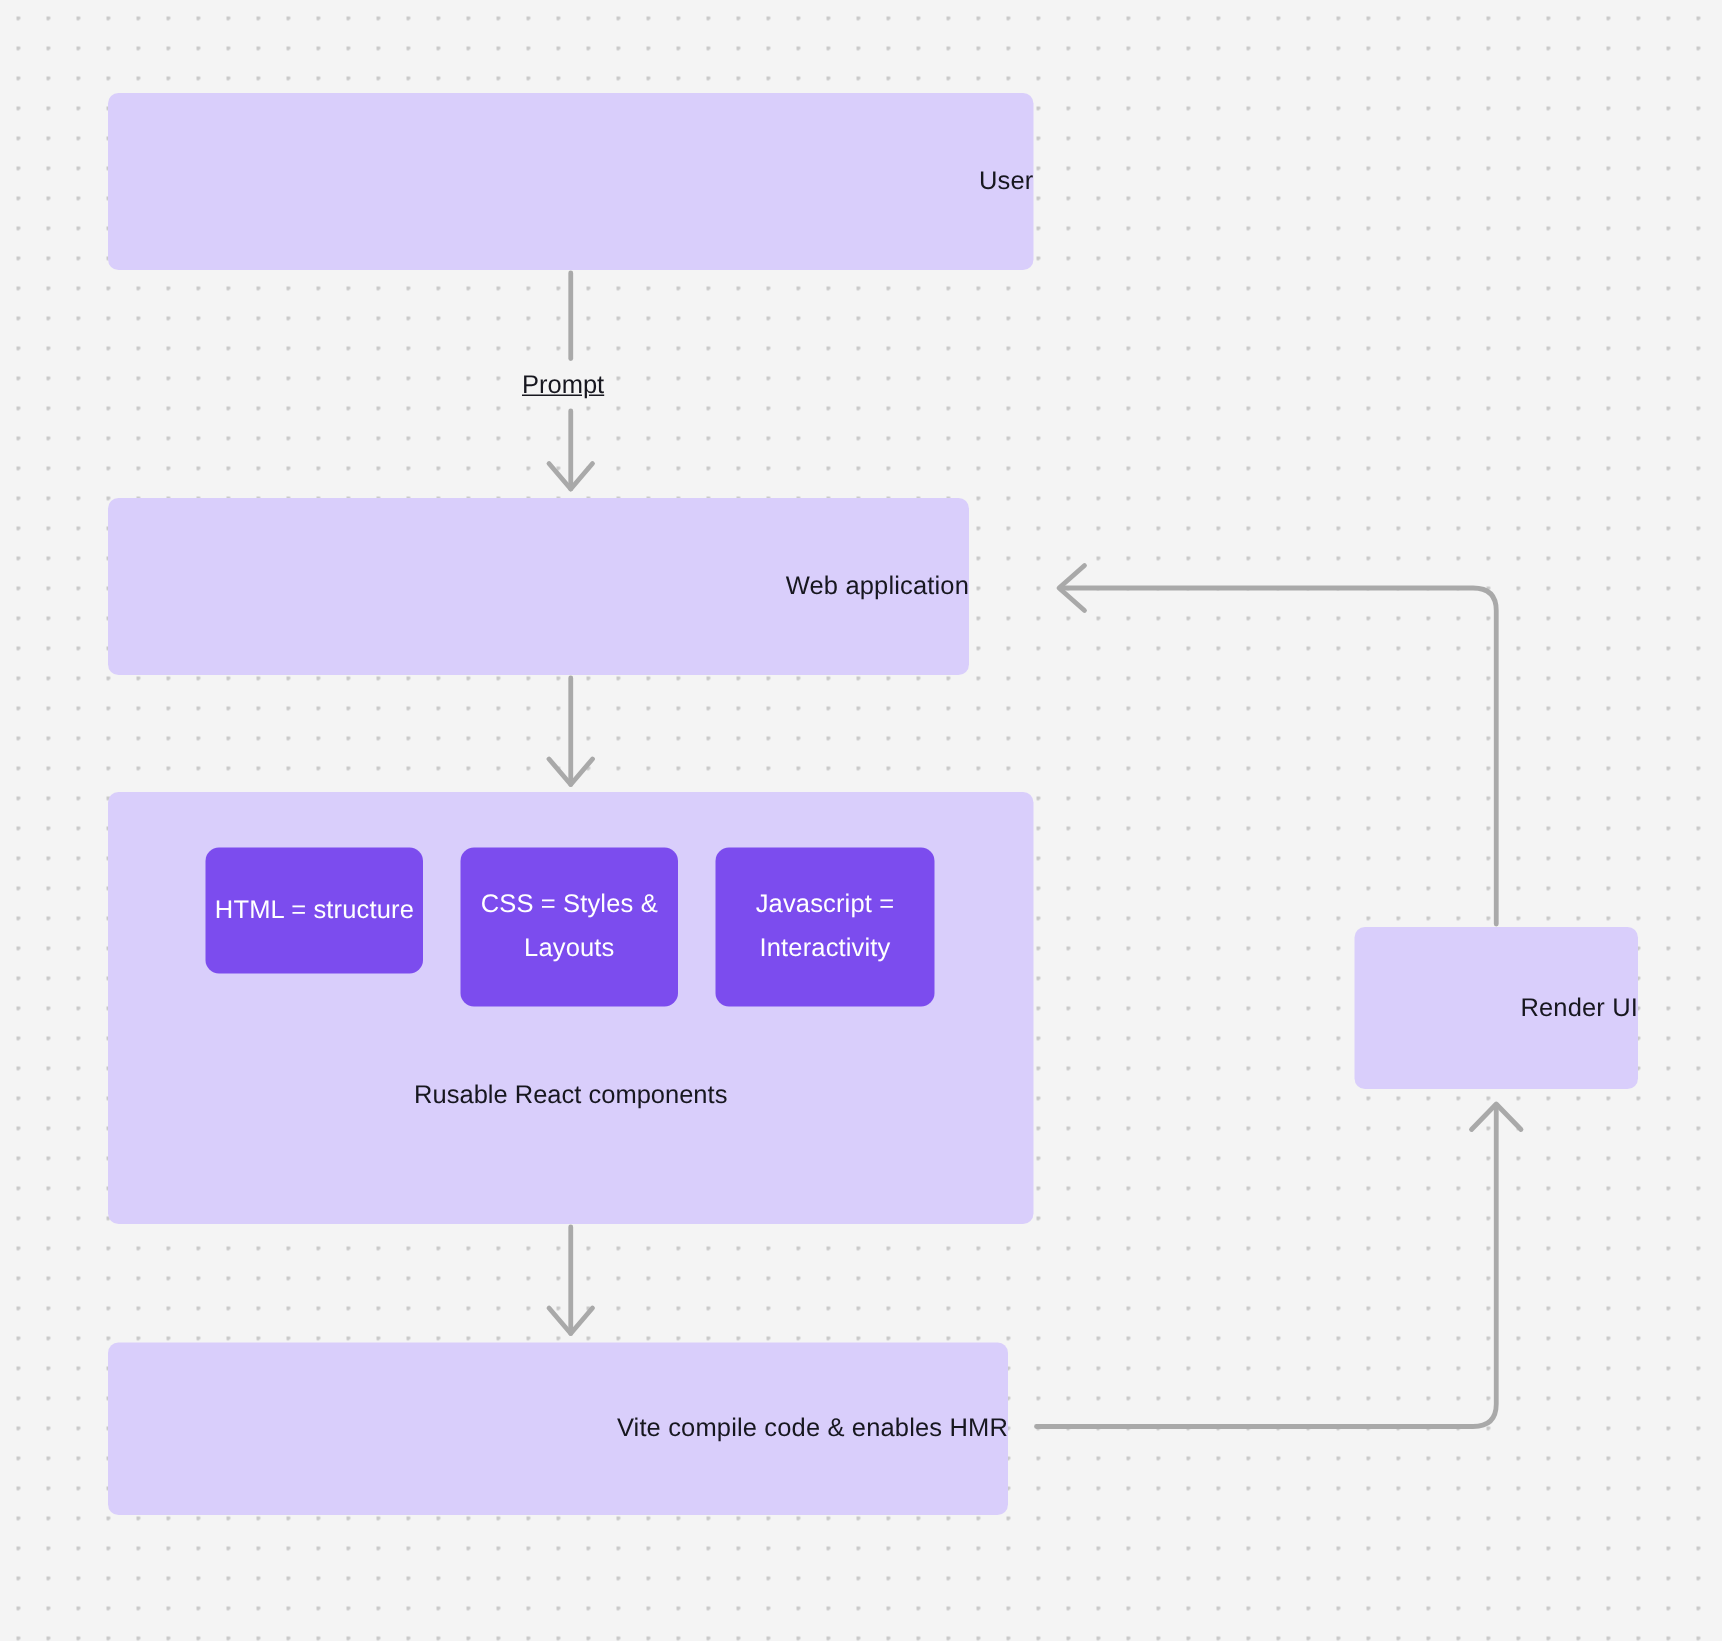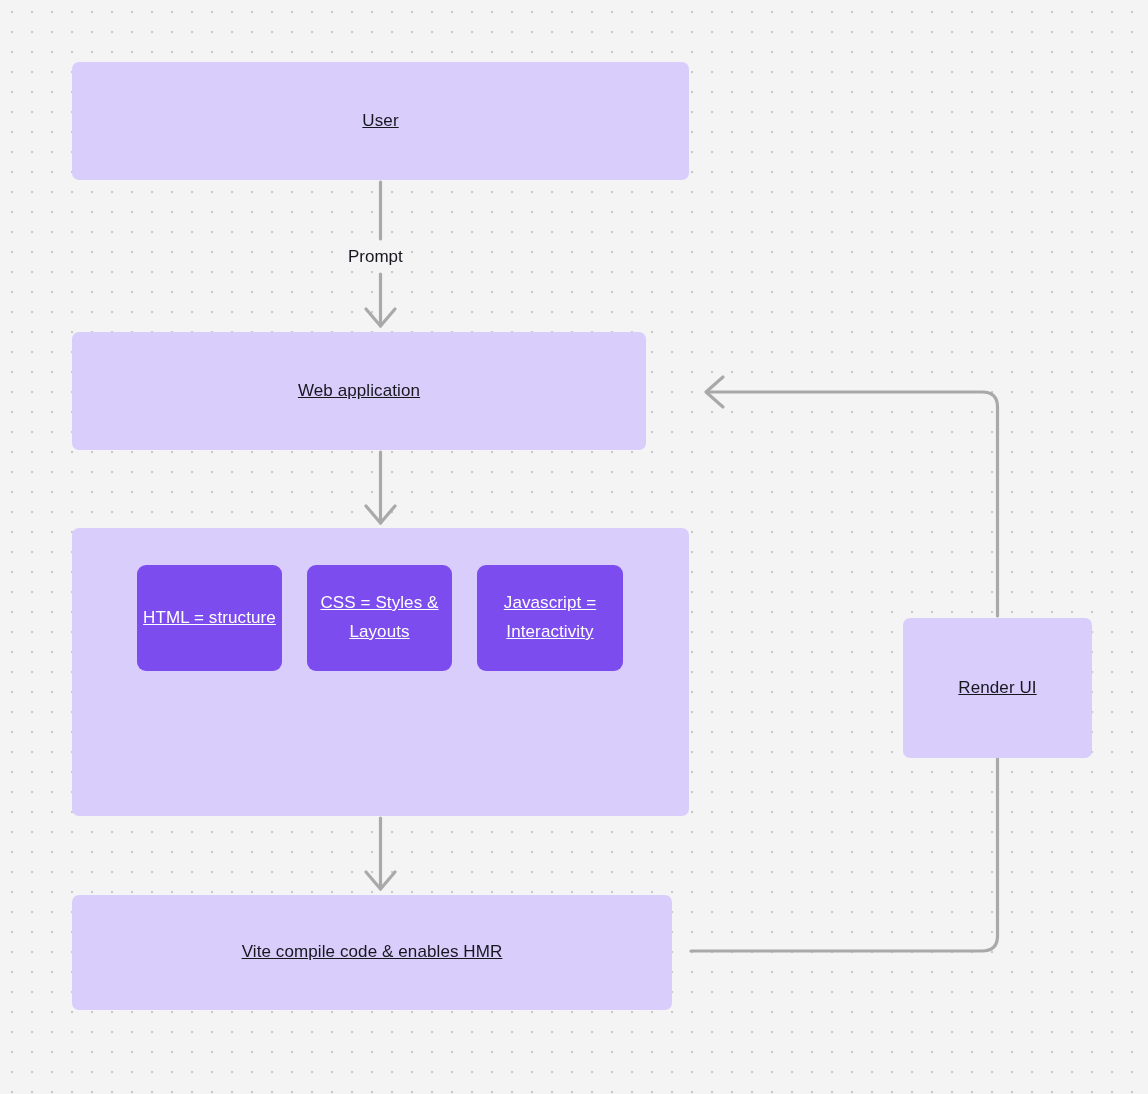--- a/index.html
+++ b/index.html
@@ -20,25 +20,24 @@
     background-color: #f4f4f4;
     background-image: radial-gradient(circle at 1px 1px, #c9c9c9 1.4px, transparent 1.6px);
     background-size: 20px 20px;
     background-position: 11px 11px;
   }
   .node {
     position: absolute;
     box-sizing: border-box;
     display: flex;
     align-items: center;
-    justify-content: center;
+    justify-content: flex-end;
     text-align: center;
     color: #17171f;
     letter-spacing: 0.1px;
-    text-decoration: underline;
   }
   .node-outer {
     background-color: #d9cefb;
     border-radius: 7px;
     font-size: 17px;
     line-height: 1.35;
   }
   .node-inner {
     background-color: #7c4cee;
     border-radius: 9px;
@@ -69,20 +68,21 @@
     height: 1094px;
     pointer-events: none;
   }
   .edge-label {
     position: absolute;
     font-size: 17px;
     color: #17171f;
     background-color: #f4f4f4;
     padding: 1px 6px;
     white-space: nowrap;
+    text-decoration: underline;
   }
 </style>
 </head>
 <body>
 
 <div id="canvas">
 
   <svg id="edges" viewBox="0 0 1148 1094">
     <g fill="none" stroke="#a9a9a9" stroke-width="3.2" stroke-linecap="round" stroke-linejoin="round">
 
@@ -110,35 +110,36 @@
   </div>
 
   <div class="edge-label" style="left:342px; top:246px;">Prompt</div>
 
   <div class="node node-outer" style="left:72px; top:332px; width:574px; height:118px;">
     <span>Web application</span>
   </div>
 
   <div class="node-group" style="left:72px; top:528px; width:617px; height:288px;">
 
-    <div class="node node-inner" style="left:65px; top:37px; width:145px; height:106px;">
+    <div class="node node-inner" style="left:65px; top:37px; width:145px; height:84px;">
       <span>HTML = structure</span>
     </div>
 
     <div class="node node-inner" style="left:405px; top:37px; width:146px; height:106px;">
       <span>Javascript = Interactivity</span>
     </div>
 
     <div class="node node-inner" style="left:235px; top:37px; width:145px; height:106px;">
       <span>CSS = Styles &amp; Layouts</span>
     </div>
 
+    <div class="group-caption" style="top:192px;">Rusable React components</div>
   </div>
 
   <div class="node node-outer" style="left:72px; top:895px; width:600px; height:115px;">
     <span>Vite compile code &amp; enables HMR</span>
   </div>
 
-  <div class="node node-outer" style="left:903px; top:618px; width:189px; height:140px;">
+  <div class="node node-outer" style="left:903px; top:618px; width:189px; height:108px;">
     <span>Render UI</span>
   </div>
 
 </div>
 
 </body></html>

